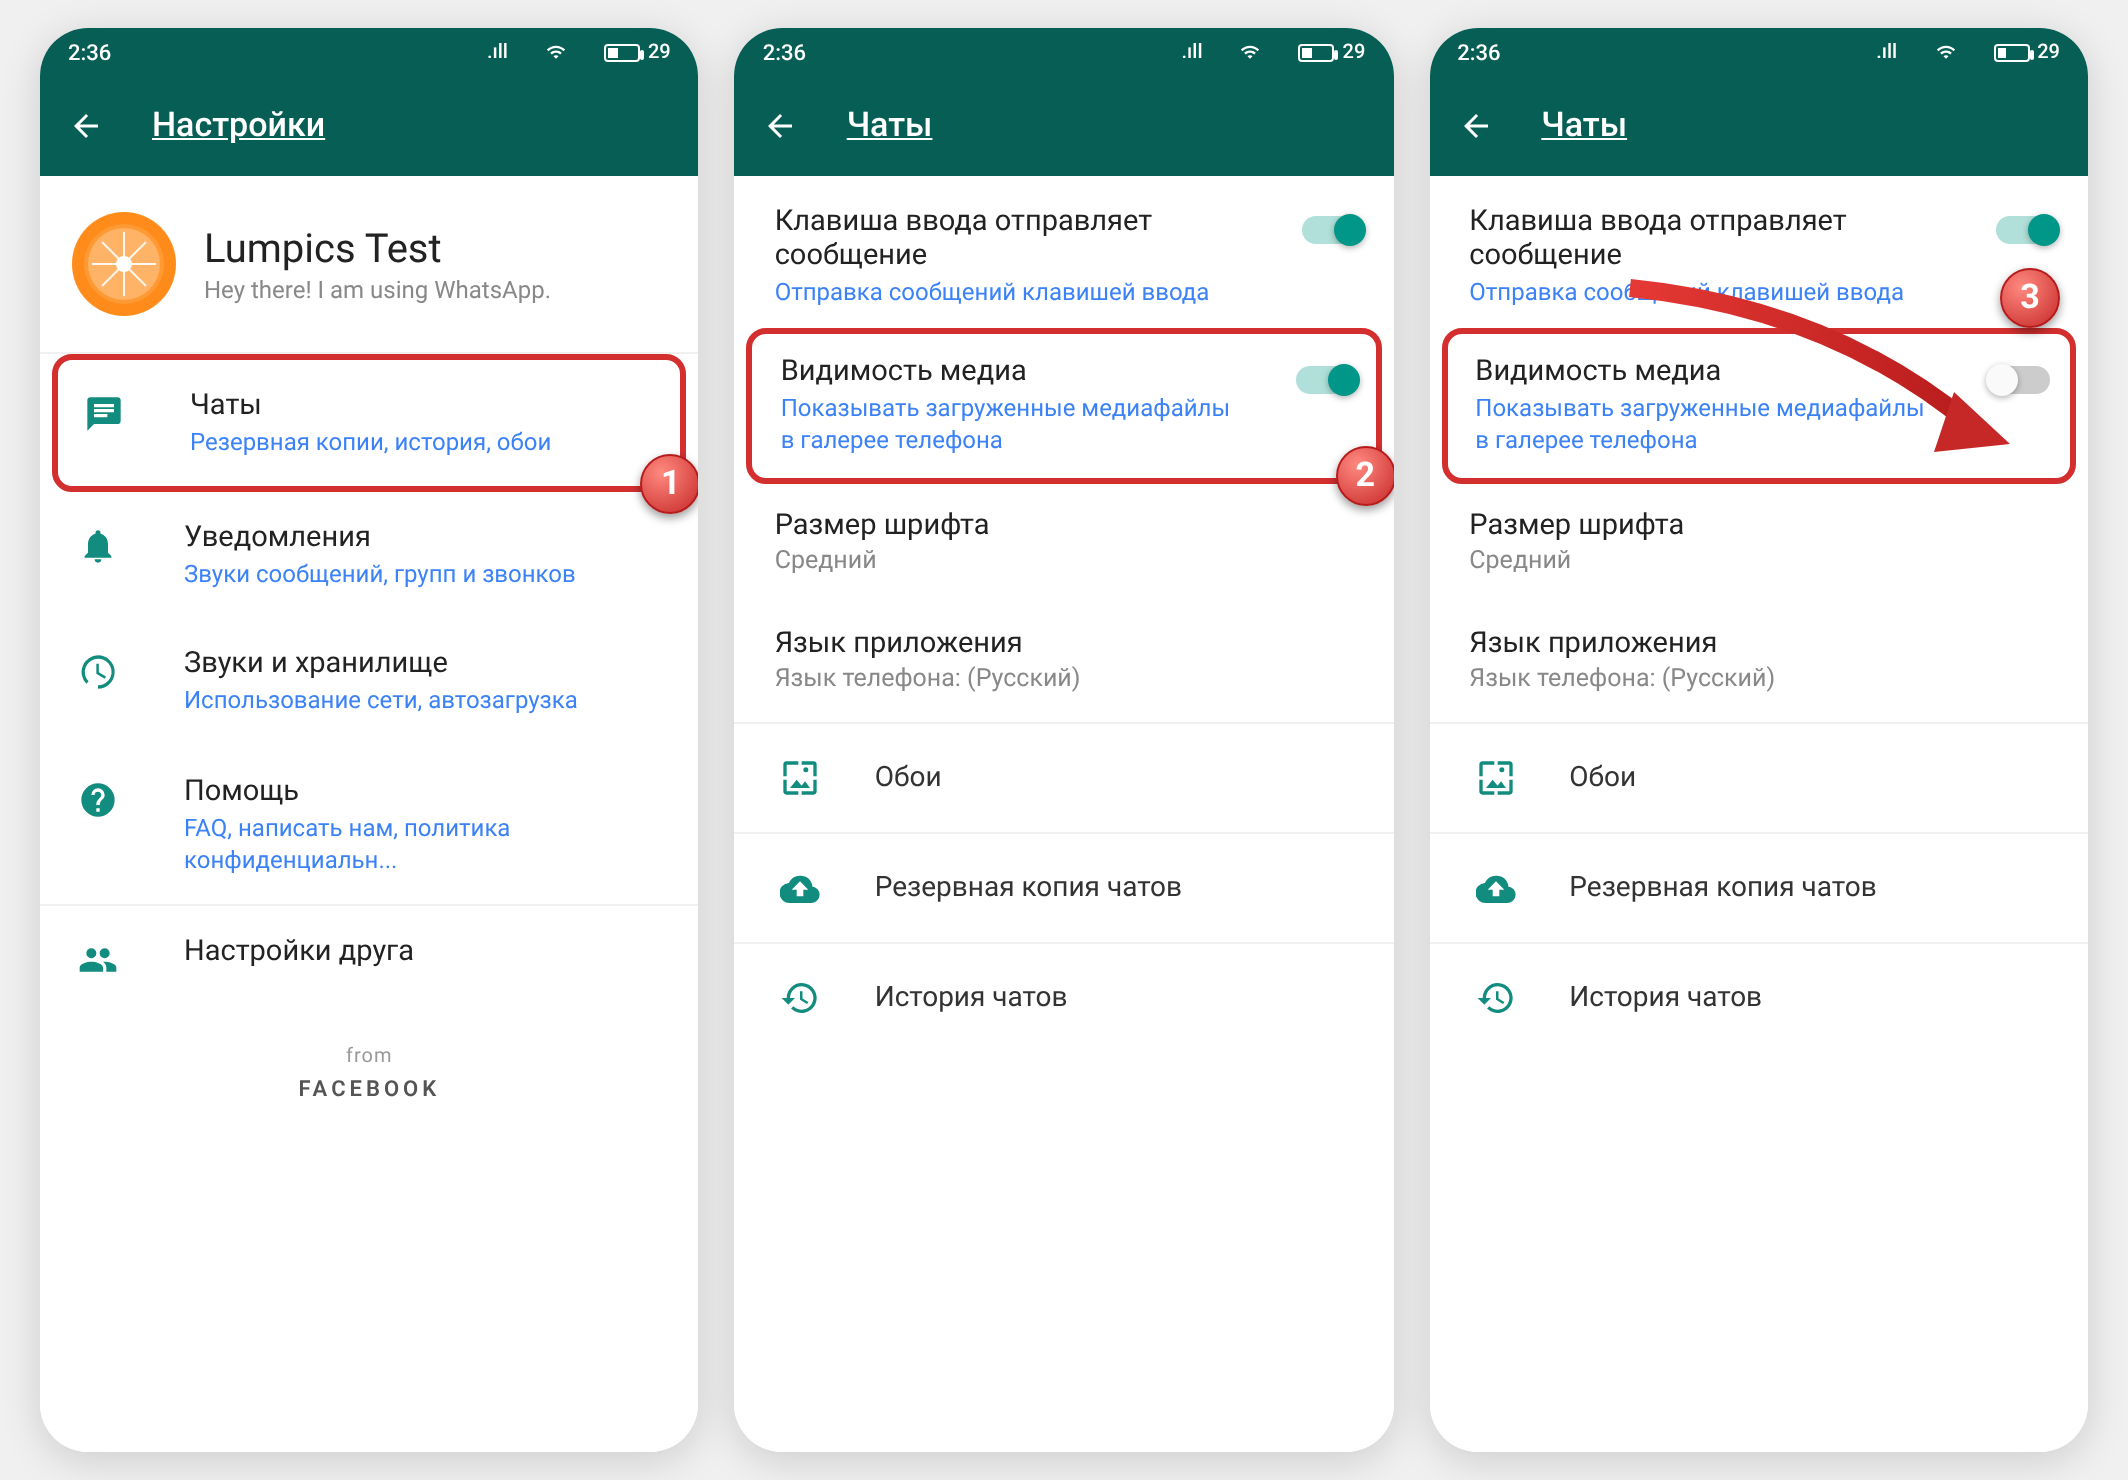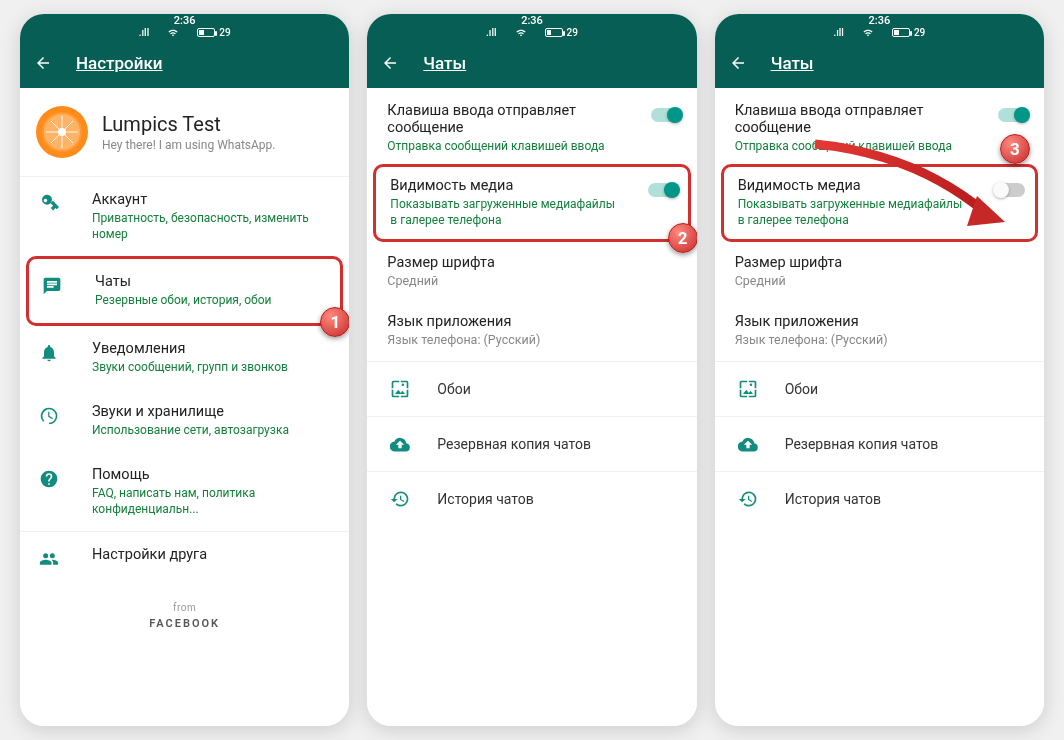--- a/index.html
+++ b/index.html
@@ -26,21 +26,20 @@
   .status-bar {
     height: 24px;
     background: #075e54;
     color: #fff;
     display: flex;
     align-items: center;
     justify-content: space-between;
     padding: 0 14px;
     font-size: 11px;
     font-weight: 500;
-    flex-direction: column;
   }
   .status-right { display: flex; gap: 18px; align-items: center; font-size: 10px; text-align: right; }
   .app-bar {
     height: 50px;
     background: #075e54;
     color: #fff;
     display: flex;
     align-items: center;
     padding: 0 14px;
     gap: 24px;
@@ -82,21 +81,21 @@
     display: flex;
     align-items: center;
     justify-content: center;
     color: #128c7e;
     flex-shrink: 0;
     margin-top: 2px;
   }
   .setting-icon svg { width: 20px; height: 20px; fill: #128c7e; }
   .setting-text { flex: 1; min-width: 0; }
   .setting-title { font-size: 14.5px; color: #222; margin-bottom: 2px; }
-  .setting-sub { font-size: 12px; color: #15803d; line-height: 1.35; }
+  .setting-sub { font-size: 12px; color: #3b82f6; line-height: 1.35; }
   .toggle {
     width: 30px; height: 14px; border-radius: 8px;
     background: #b0e0d9;
     position: relative; flex-shrink: 0;
     margin-top: 6px;
   }
   .toggle::after {
     content:''; position:absolute; width: 16px; height: 16px; border-radius: 50%;
     background:#009688; right: -2px; top: -1px;
     box-shadow: 0 1px 3px rgba(0,0,0,0.3);
@@ -189,42 +188,31 @@
           <circle cx="22" cy="22" r="4" fill="#fff"></circle>
         </svg>
       </div>
       <div class="profile-text">
         <div class="profile-name">Lumpics Test</div>
         <div class="profile-sub">Hey there! I am using WhatsApp.</div>
       </div>
     </div>
     <div class="divider-light"></div>
 
-    <div class="setting-item">
-      <span class="setting-icon">
-        <svg viewBox="0 0 24 24">
-            <path d="M12.65 10A6 6 0 106 16a6 6 0 006.65-6H17v4h4v-4h2v-4H12.65zM6 14a2 2 0 110-4 2 2 0 010 4z" transform="rotate(45 12 12)"></path>
-          </svg>
-      </span>
-      <div class="setting-text">
-        <div class="setting-title">Аккаунт</div>
-        <div class="setting-sub">Приватность, безопасность, изменить номер</div>
-      </div>
-    </div>
 
     <div class="highlight-box">
       <div class="setting-item">
         <span class="setting-icon">
           <svg viewBox="0 0 24 24">
               <path d="M20 2H4a2 2 0 00-2 2v18l4-4h14a2 2 0 002-2V4a2 2 0 00-2-2zM6 9h12v2H6zm8 5H6v-2h8zm4-6H6V6h12z"></path>
             </svg>
         </span>
         <div class="setting-text">
           <div class="setting-title">Чаты</div>
-          <div class="setting-sub">Резервные обои, история, обои</div>
+          <div class="setting-sub">Резервная копии, история, обои</div>
         </div>
       </div>
       <div class="step-badge" style="right:-10px;bottom:-14px;">1</div>
     </div>
 
     <div class="setting-item">
       <span class="setting-icon">
         <svg viewBox="0 0 24 24">
             <path d="M12 22a2 2 0 002-2h-4a2 2 0 002 2zm6-6V11c0-3.07-1.64-5.64-4.5-6.32V4a1.5 1.5 0 00-3 0v.68C7.63 5.36 6 7.92 6 11v5l-2 2v1h16v-1l-2-2z"></path>
           </svg>

